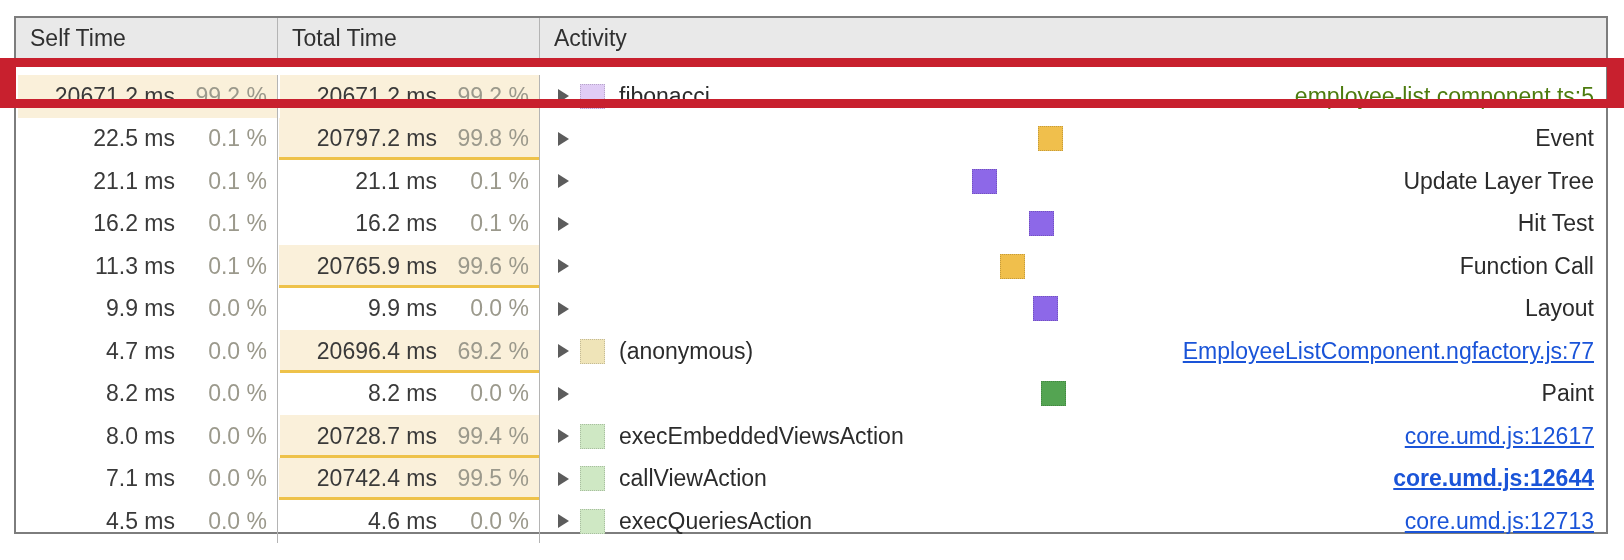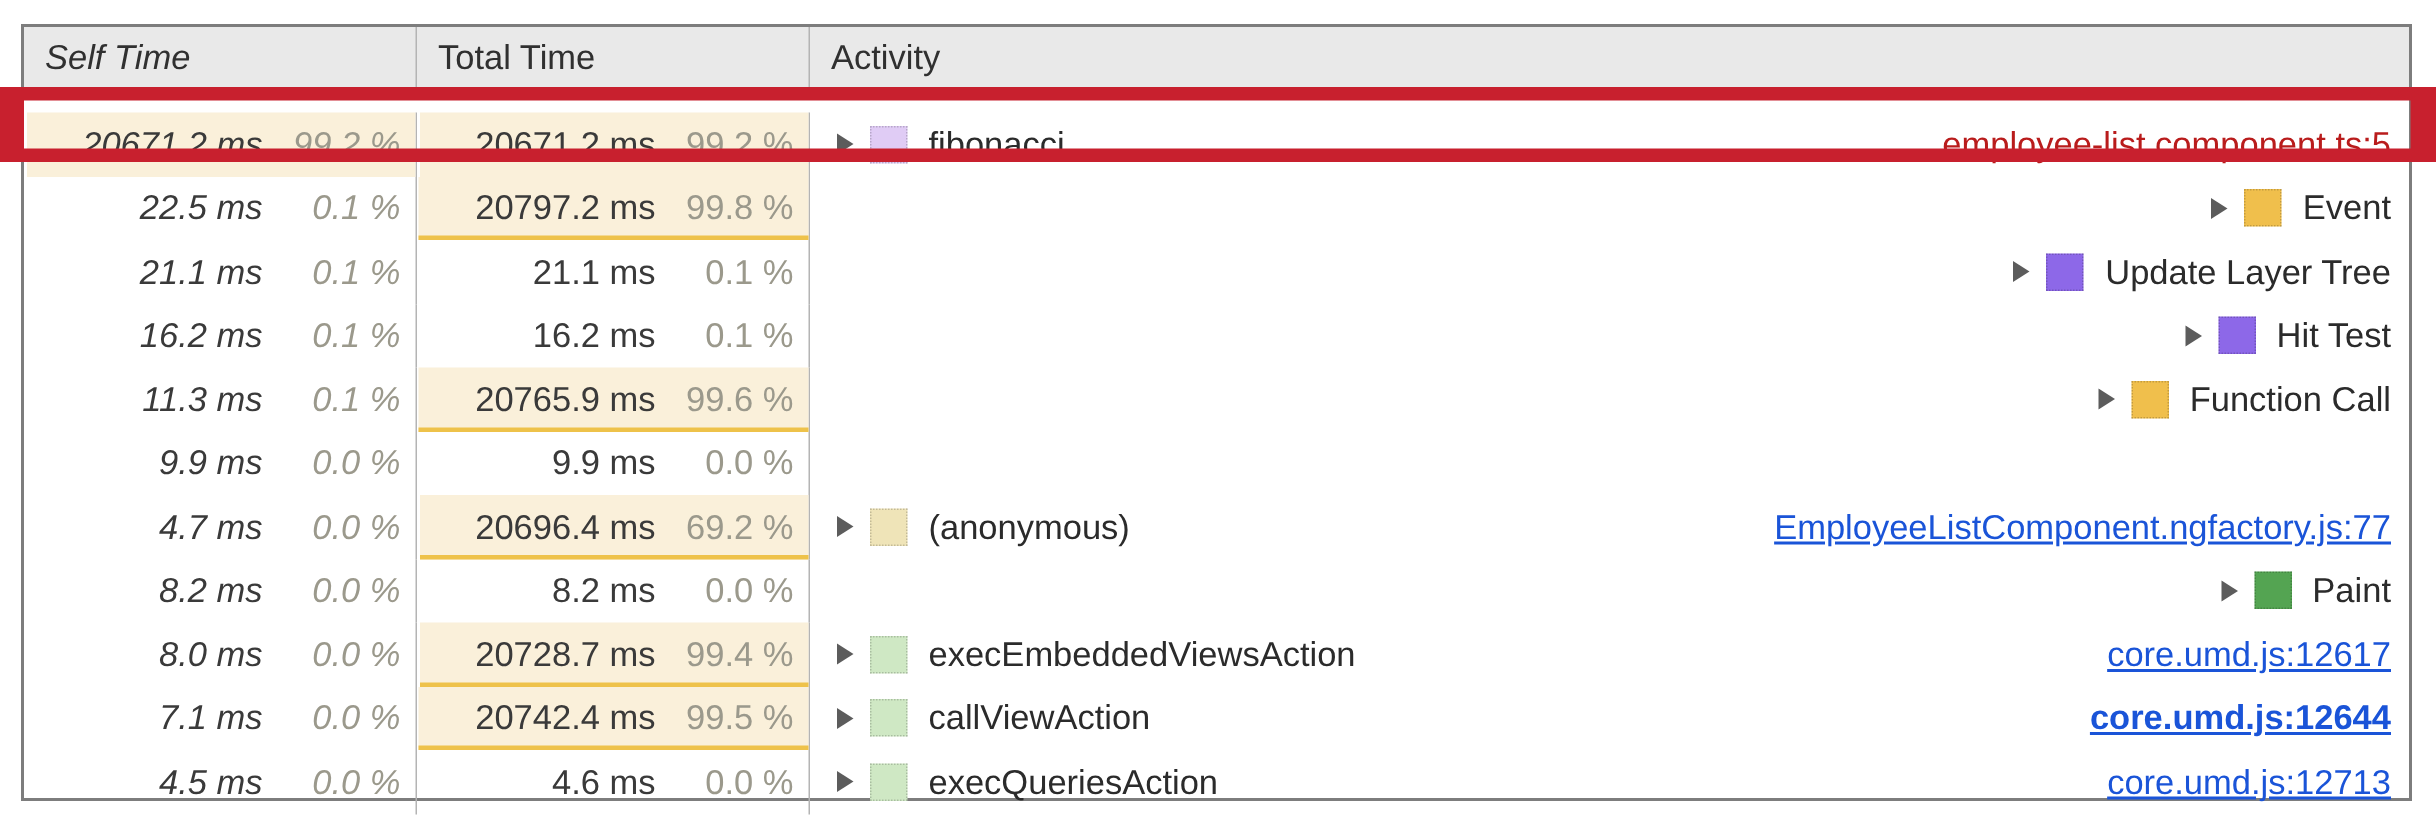--- a/index.html
+++ b/index.html
@@ -40,21 +40,21 @@
     align-items: center;
     padding-left: 14px;
     font-size: 23px;
     color: #303030;
     border-right: 1px solid #b4b4b4;
     white-space: nowrap;
   }
   .tree-header .hcell:last-child { border-right: none; text-align: right; }
 
   
-  .col-self  { width: 262px; flex: 0 0 262px; font-style: italic; }
+  .col-self  { width: 262px; flex: 0 0 262px; }
   .col-total { width: 262px; flex: 0 0 262px; }
   .col-act   { flex: 1 1 auto; min-width: 0; }
 
   
   .tree-rows { position: relative; }
   .tree-row {
     display: flex;
     height: 42.5px;
     box-sizing: border-box;
     background: #ffffff;
@@ -107,21 +107,21 @@
     color: #9b998c;
     margin-left: 14px;
     min-width: 78px;
     text-align: right;
   }
 
   
   .act-cell {
     padding-left: 12px;
     padding-right: 12px;
-    justify-content: flex-end;
+    justify-content: space-between;
     gap: 0;
   }
   .disclosure {
     flex: 0 0 auto;
     width: 22px;
     display: flex;
     align-items: center;
     justify-content: center;
     color: #5c5c5c;
     font-size: 17px;
@@ -225,21 +225,21 @@
           </div>
         </div>
         <div class="cell act-cell col-act">
           <span class="disclosure">
             <svg width="14" height="16" viewBox="0 0 14 16">
               <polygon points="2,1 13,8 2,15" fill="#5c5c5c"></polygon>
             </svg>
           </span>
           <span class="swatch" style="background: rgb(224, 204, 245);"></span>
           <span class="act-label">fibonacci</span>
-          <a class="act-link" style="color: #b91c1c;">employee-list.component.ts:5</a>
+          <a class="act-link" style="color: #4d7c0f;">employee-list.component.ts:5</a>
         </div>
       </div>
       <div class="tree-row">
         <div class="cell num-cell col-self">
           <div class="num-text">
             <span class="num-ms">22.5 ms</span>
             <span class="num-pct">0.1 %</span>
           </div>
         </div>
         <div class="cell num-cell col-total">
@@ -334,20 +334,29 @@
           <div class="num-text">
             <span class="num-ms">9.9 ms</span>
             <span class="num-pct">0.0 %</span>
           </div>
         </div>
         <div class="cell num-cell col-total">
           <div class="num-text">
             <span class="num-ms">9.9 ms</span>
             <span class="num-pct">0.0 %</span>
           </div>
+        </div>
+        <div class="cell act-cell col-act">
+          <span class="disclosure">
+            <svg width="14" height="16" viewBox="0 0 14 16">
+              <polygon points="2,1 13,8 2,15" fill="#5c5c5c"></polygon>
+            </svg>
+          </span>
+          <span class="swatch" style="background: rgb(141, 104, 232);"></span>
+          <span class="act-label">Layout</span>
         </div>
       </div>
       <div class="tree-row">
         <div class="cell num-cell col-self">
           <div class="num-text">
             <span class="num-ms">4.7 ms</span>
             <span class="num-pct">0.0 %</span>
           </div>
         </div>
         <div class="cell num-cell col-total">

